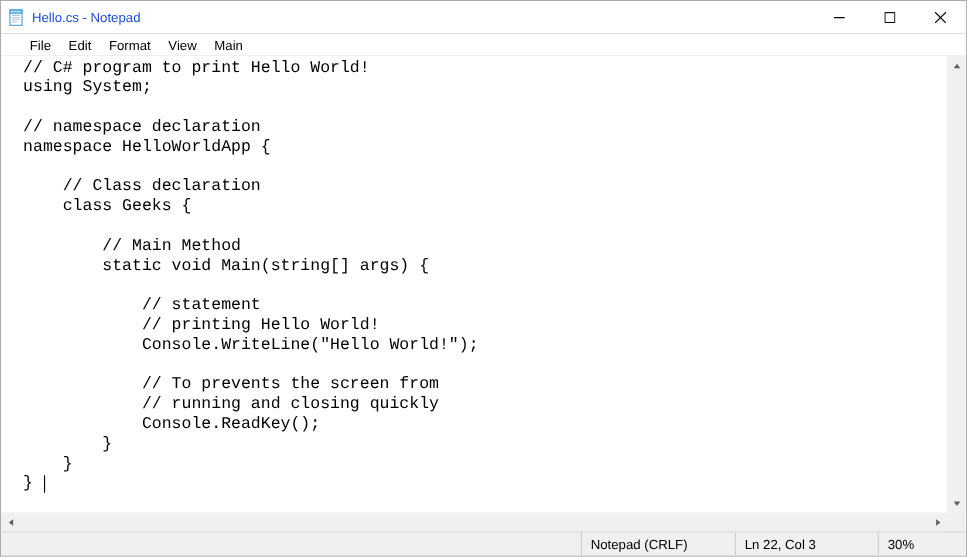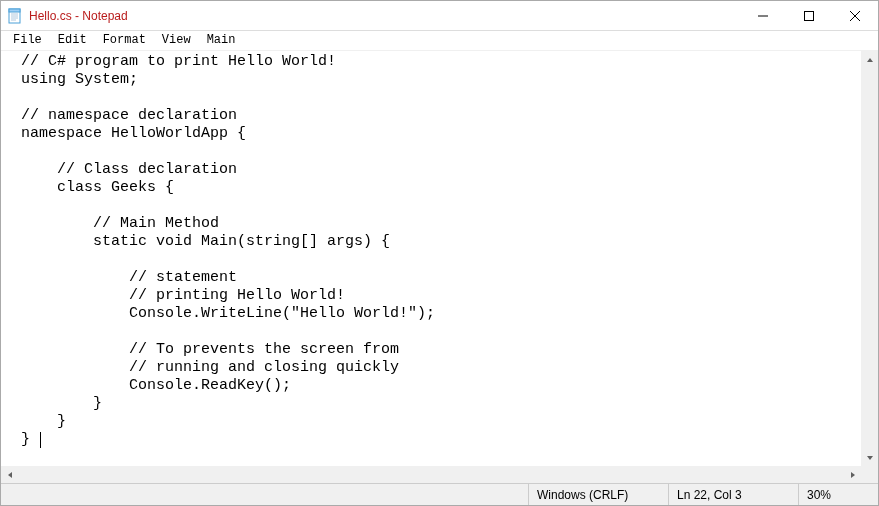--- a/index.html
+++ b/index.html
@@ -30,43 +30,43 @@
       width: 16px;
       height: 16px;
       margin-right: 6px;
       display: inline-flex;
       align-items: center;
       justify-content: center;
     }
     .titlebar .title {
       flex: 1;
       font-size: 12px;
-      color: #b91c1c;
+      color: #1d4ed8;
     }
     .window-controls {
       display: flex;
       height: 100%;
     }
     .window-controls .ctrl {
       width: 46px;
       height: 100%;
       display: flex;
       align-items: center;
       justify-content: center;
       font-family: "Segoe UI", sans-serif;
       font-size: 10px;
       cursor: default;
     }
     .menubar {
       height: 20px;
       background: #fff;
       display: flex;
-      padding-left: 4px;
+      align-items: center;
+      padding-left: 18px;
       border-bottom: 1px solid #f0f0f0;
-      font-family: Liberation Mono, monospace;
     }
     .menubar .menu-item {
       padding: 2px 8px;
       font-size: 12px;
       color: #000;
       cursor: default;
     }
     .editor-wrap {
       flex: 1;
       position: relative;
@@ -260,16 +260,16 @@
       <svg width="8" height="8" viewBox="0 0 8 8">
           <polygon points="2,1 6,4 2,7" fill="#606060"></polygon>
         </svg>
     </div>
   </div>
   <div class="sizegrip"></div>
 </div>
 
 <div class="statusbar">
   <div class="spacer"></div>
-  <div class="cell encoding">Windows (CRLF)</div>
+  <div class="cell encoding">Notepad (CRLF)</div>
   <div class="cell pos">Ln 22, Col 3</div>
   <div class="cell zoom">30%</div>
 </div>
 
 </body></html>

